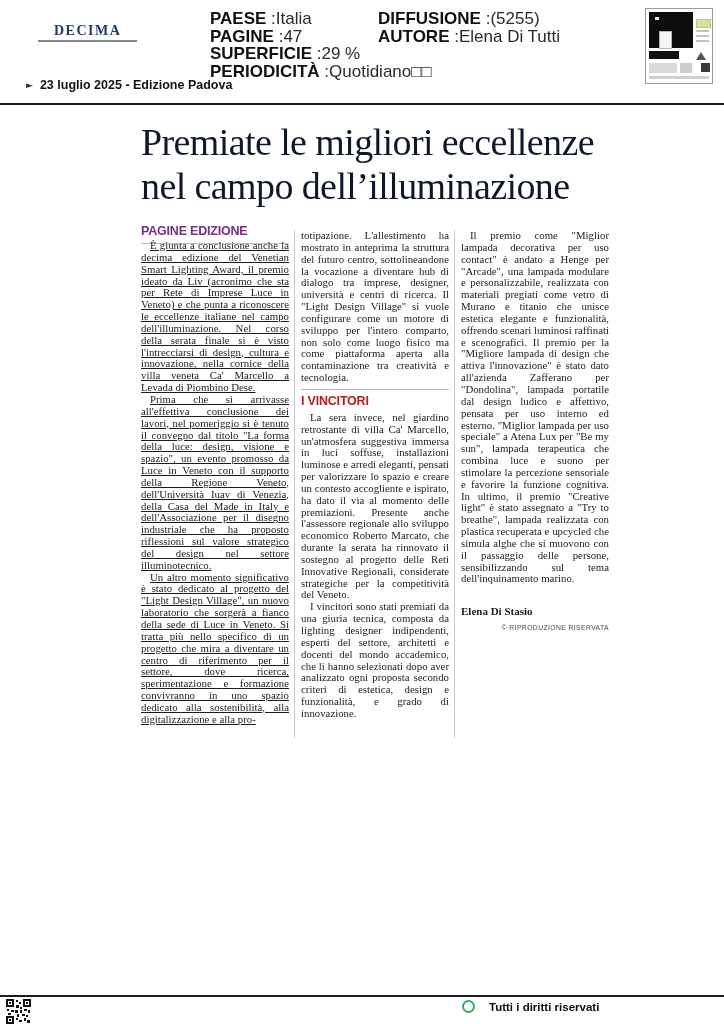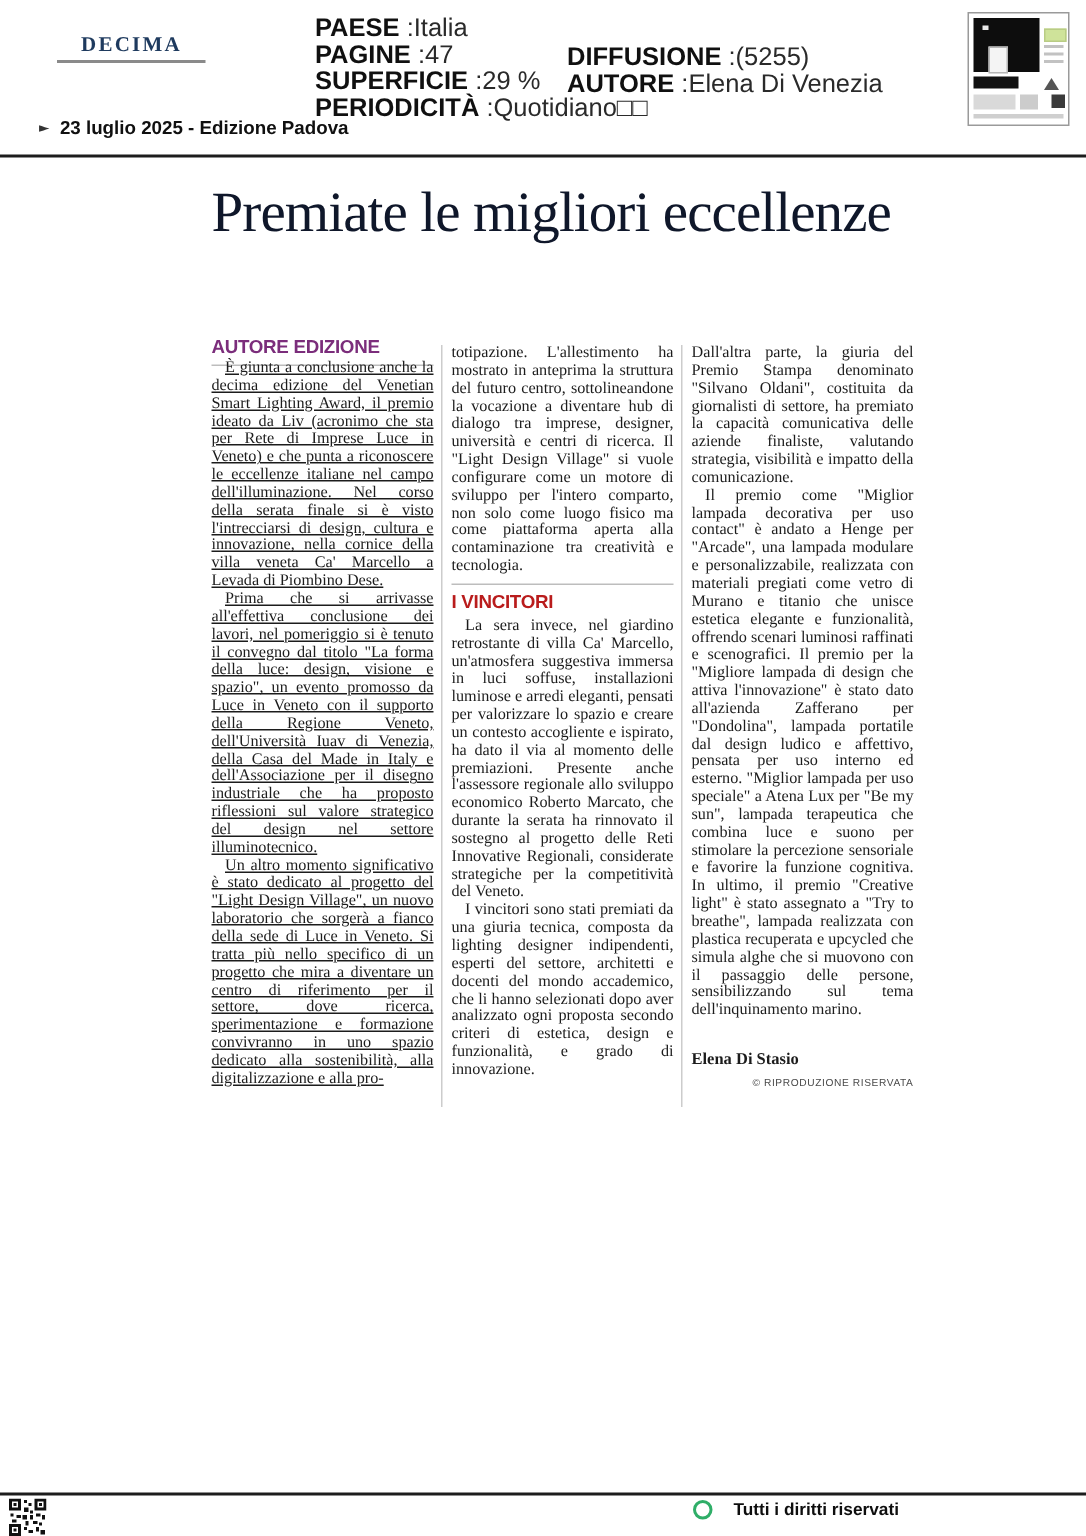--- a/index.html
+++ b/index.html
@@ -18,21 +18,21 @@
     border-bottom:2px solid #8a8a8a; padding-bottom:1px; line-height:26px;
   }
   .logo-sub {
     font-family:"Liberation Serif", serif; font-weight:700;
     font-size:14px; letter-spacing:1.5px; color:#1e3a5e;
     display:inline-block; border-bottom:2px solid #8a8a8a;
     padding:2px 16px 1px 16px; margin-top:1px;
   }
   .meta { font-size:17px; line-height:17.5px; }
   .meta-left { left:210px; top:10px; }
-  .meta-right { left:378px; top:10px;margin-top:19px; }
+  .meta-right { left:378px; top:10px; }
   .meta b { font-weight:700; color:#101010; }
   .meta span.v { color:#2a2a2a; font-family:"Liberation Sans","DejaVu Sans",sans-serif; }
 
   .date-line { left:26px; top:78px; font-size:12.5px; font-weight:700; color:#101010; }
   .date-line .arr { font-size:9px; color:#333; margin-right:7px; vertical-align:1px;
     font-family:"DejaVu Sans",sans-serif; }
 
   .top-rule { left:0; top:103px; width:724px; height:2px; background:#1c1c1c; }
 
   
@@ -112,21 +112,21 @@
 
   <div class="abs meta meta-left">
     <div><b>PAESE</b> <span class="v">:Italia</span></div>
     <div><b>PAGINE</b> <span class="v">:47</span></div>
     <div><b>SUPERFICIE</b> <span class="v">:29 %</span></div>
     <div><b>PERIODICITÀ</b> <span class="v">:Quotidiano□□</span></div>
   </div>
 
   <div class="abs meta meta-right">
     <div><b>DIFFUSIONE</b> <span class="v">:(5255)</span></div>
-    <div><b>AUTORE</b> <span class="v">:Elena Di Venezia</span></div>
+    <div><b>AUTORE</b> <span class="v">:Elena Di Tutti</span></div>
   </div>
 
   <div class="abs thumb">
     <div class="t-black"></div>
     <div class="t-dot"></div>
     <div class="t-chip"></div>
     <div class="t-green"></div>
     <div class="t-l1"></div>
     <div class="t-l2"></div>
     <div class="t-l3"></div>
@@ -139,42 +139,42 @@
   </div>
 
   <div class="abs date-line">
     <span class="arr">►</span><span>23 luglio 2025 - Edizione Padova</span>
   </div>
 
   <div class="abs top-rule"></div>
 
   <h1 class="abs headline">
     <span>Premiate le migliori eccellenze</span><br>
+    <span>nel campo dell’illuminazione</span>
   </h1>
 
-  <div class="abs kicker">AUTORE EDIZIONE</div>
+  <div class="abs kicker">PAGINE EDIZIONE</div>
 
   <div class="abs vrule vrule1"></div>
   <div class="abs vrule vrule2"></div>
 
   <div class="abs col col1">
     <p>È giunta a conclusione anche la decima edizione del Venetian Smart Lighting Award, il premio ideato da Liv (acronimo che sta per Rete di Imprese Luce in Veneto) e che punta a riconoscere le eccellenze italiane nel campo dell'illuminazione. Nel corso della serata finale si è visto l'intrecciarsi di design, cultura e innovazione, nella cornice della villa veneta Ca' Marcello a Levada di Piombino Dese.</p>
     <p>Prima che si arrivasse all'effettiva conclusione dei lavori, nel pomeriggio si è tenuto il convegno dal titolo "La forma della luce: design, visione e spazio", un evento promosso da Luce in Veneto con il supporto della Regione Veneto, dell'Università Iuav di Venezia, della Casa del Made in Italy e dell'Associazione per il disegno industriale che ha proposto riflessioni sul valore strategico del design nel settore illuminotecnico.</p>
     <p>Un altro momento significativo è stato dedicato al progetto del "Light Design Village", un nuovo laboratorio che sorgerà a fianco della sede di Luce in Veneto. Si tratta più nello specifico di un progetto che mira a diventare un centro di riferimento per il settore, dove ricerca, sperimentazione e formazione convivranno in uno spazio dedicato alla sostenibilità, alla digitalizzazione e alla pro-</p>
   </div>
 
   <div class="abs col col2">
     <p class="noindent">totipazione. L'allestimento ha mostrato in anteprima la struttura del futuro centro, sottolineandone la vocazione a diventare hub di dialogo tra imprese, designer, università e centri di ricerca. Il "Light Design Village" si vuole configurare come un motore di sviluppo per l'intero comparto, non solo come luogo fisico ma come piattaforma aperta alla contaminazione tra creatività e tecnologia.</p>
     <div class="subhead">I VINCITORI</div>
     <p>La sera invece, nel giardino retrostante di villa Ca' Marcello, un'atmosfera suggestiva immersa in luci soffuse, installazioni luminose e arredi eleganti, pensati per valorizzare lo spazio e creare un contesto accogliente e ispirato, ha dato il via al momento delle premiazioni. Presente anche l'assessore regionale allo sviluppo economico Roberto Marcato, che durante la serata ha rinnovato il sostegno al progetto delle Reti Innovative Regionali, considerate strategiche per la competitività del Veneto.</p>
     <p>I vincitori sono stati premiati da una giuria tecnica, composta da lighting designer indipendenti, esperti del settore, architetti e docenti del mondo accademico, che li hanno selezionati dopo aver analizzato ogni proposta secondo criteri di estetica, design e funzionalità, e grado di innovazione.</p>
   </div>
 
   <div class="abs col col3">
-    <p class="noindent">Dall'altra parte, la giuria del Premio Stampa denominato "Silvano Oldani", costituita da giornalisti di settore, ha premiato la capacità comunicativa delle aziende finaliste, valutando strategia, visibilità e impatto della comunicazione.</p>
     <p>Il premio come "Miglior lampada decorativa per uso contact" è andato a Henge per "Arcade", una lampada modulare e personalizzabile, realizzata con materiali pregiati come vetro di Murano e titanio che unisce estetica elegante e funzionalità, offrendo scenari luminosi raffinati e scenografici. Il premio per la "Migliore lampada di design che attiva l'innovazione" è stato dato all'azienda Zafferano per "Dondolina", lampada portatile dal design ludico e affettivo, pensata per uso interno ed esterno. "Miglior lampada per uso speciale" a Atena Lux per "Be my sun", lampada terapeutica che combina luce e suono per stimolare la percezione sensoriale e favorire la funzione cognitiva. In ultimo, il premio "Creative light" è stato assegnato a "Try to breathe", lampada realizzata con plastica recuperata e upcycled che simula alghe che si muovono con il passaggio delle persone, sensibilizzando sul tema dell'inquinamento marino.</p>
     <div class="byline">Elena Di Stasio</div>
     <div class="copyright">© RIPRODUZIONE RISERVATA</div>
   </div>
 
   <div class="abs bottom-rule"></div>
 
   <svg class="abs qr" width="25" height="25" viewBox="0 0 25 25">
     <rect x="0" y="0" width="25" height="25" fill="#ffffff"></rect>
     <rect x="0" y="0" width="8" height="8" fill="#111"></rect>

